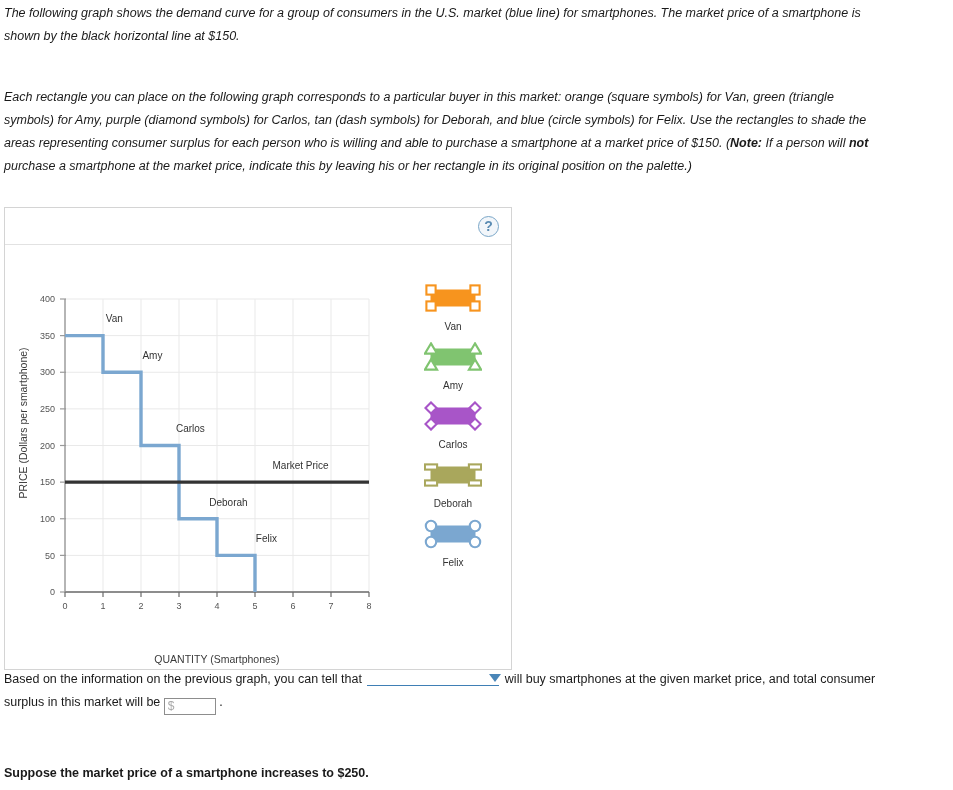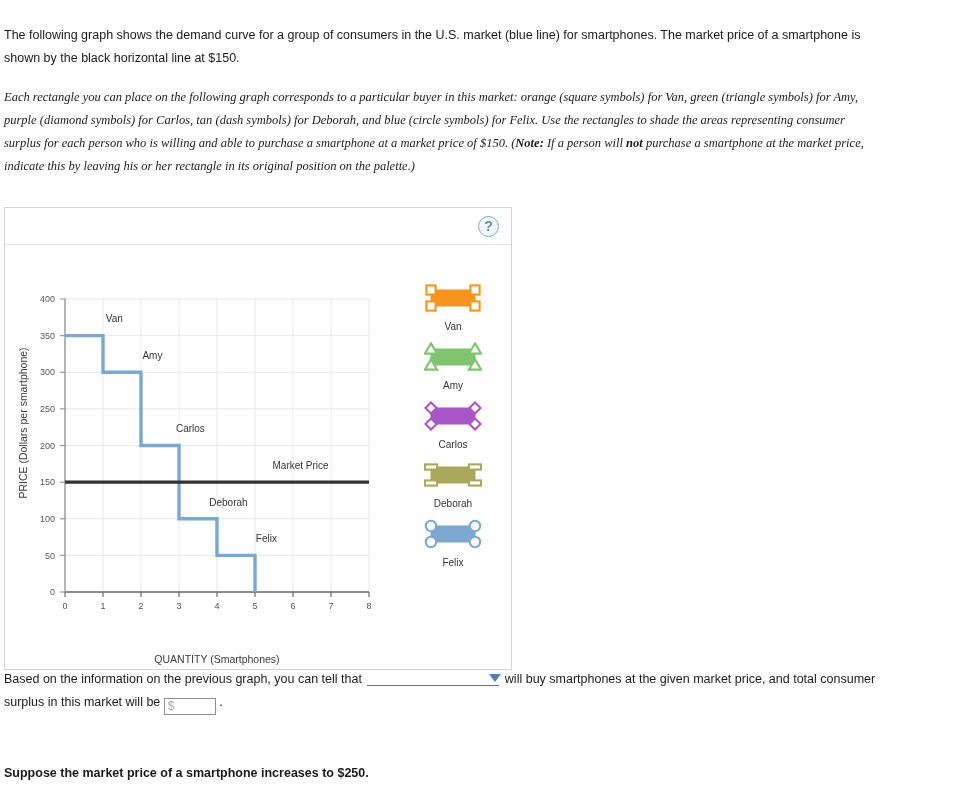--- a/index.html
+++ b/index.html
@@ -18,22 +18,22 @@
   }
 
   
   .prose {
     position: absolute;
     left: 4px;
     line-height: 23px;
     font-size: 12.5px;
     color: #1a1a1a;
   }
-  #intro-block { top: 24px; width: 860px; }
-  #setup-block { top: 86px; width: 880px; font-style: italic; font-family: Liberation Serif, serif; }
+  #intro-block { top: 2px; width: 860px; font-style: italic; }
+  #setup-block { top: 86px; width: 880px; font-style: italic; }
   #setup-block b { font-style: italic; font-weight: bold; }
 
   #question-block { top: 668px; width: 900px; font-style: normal; }
   #followup-block { top: 762px; width: 900px; font-weight: bold; }
 
   
   #graph-panel {
     position: absolute;
     left: 4px;
     top: 207px;

